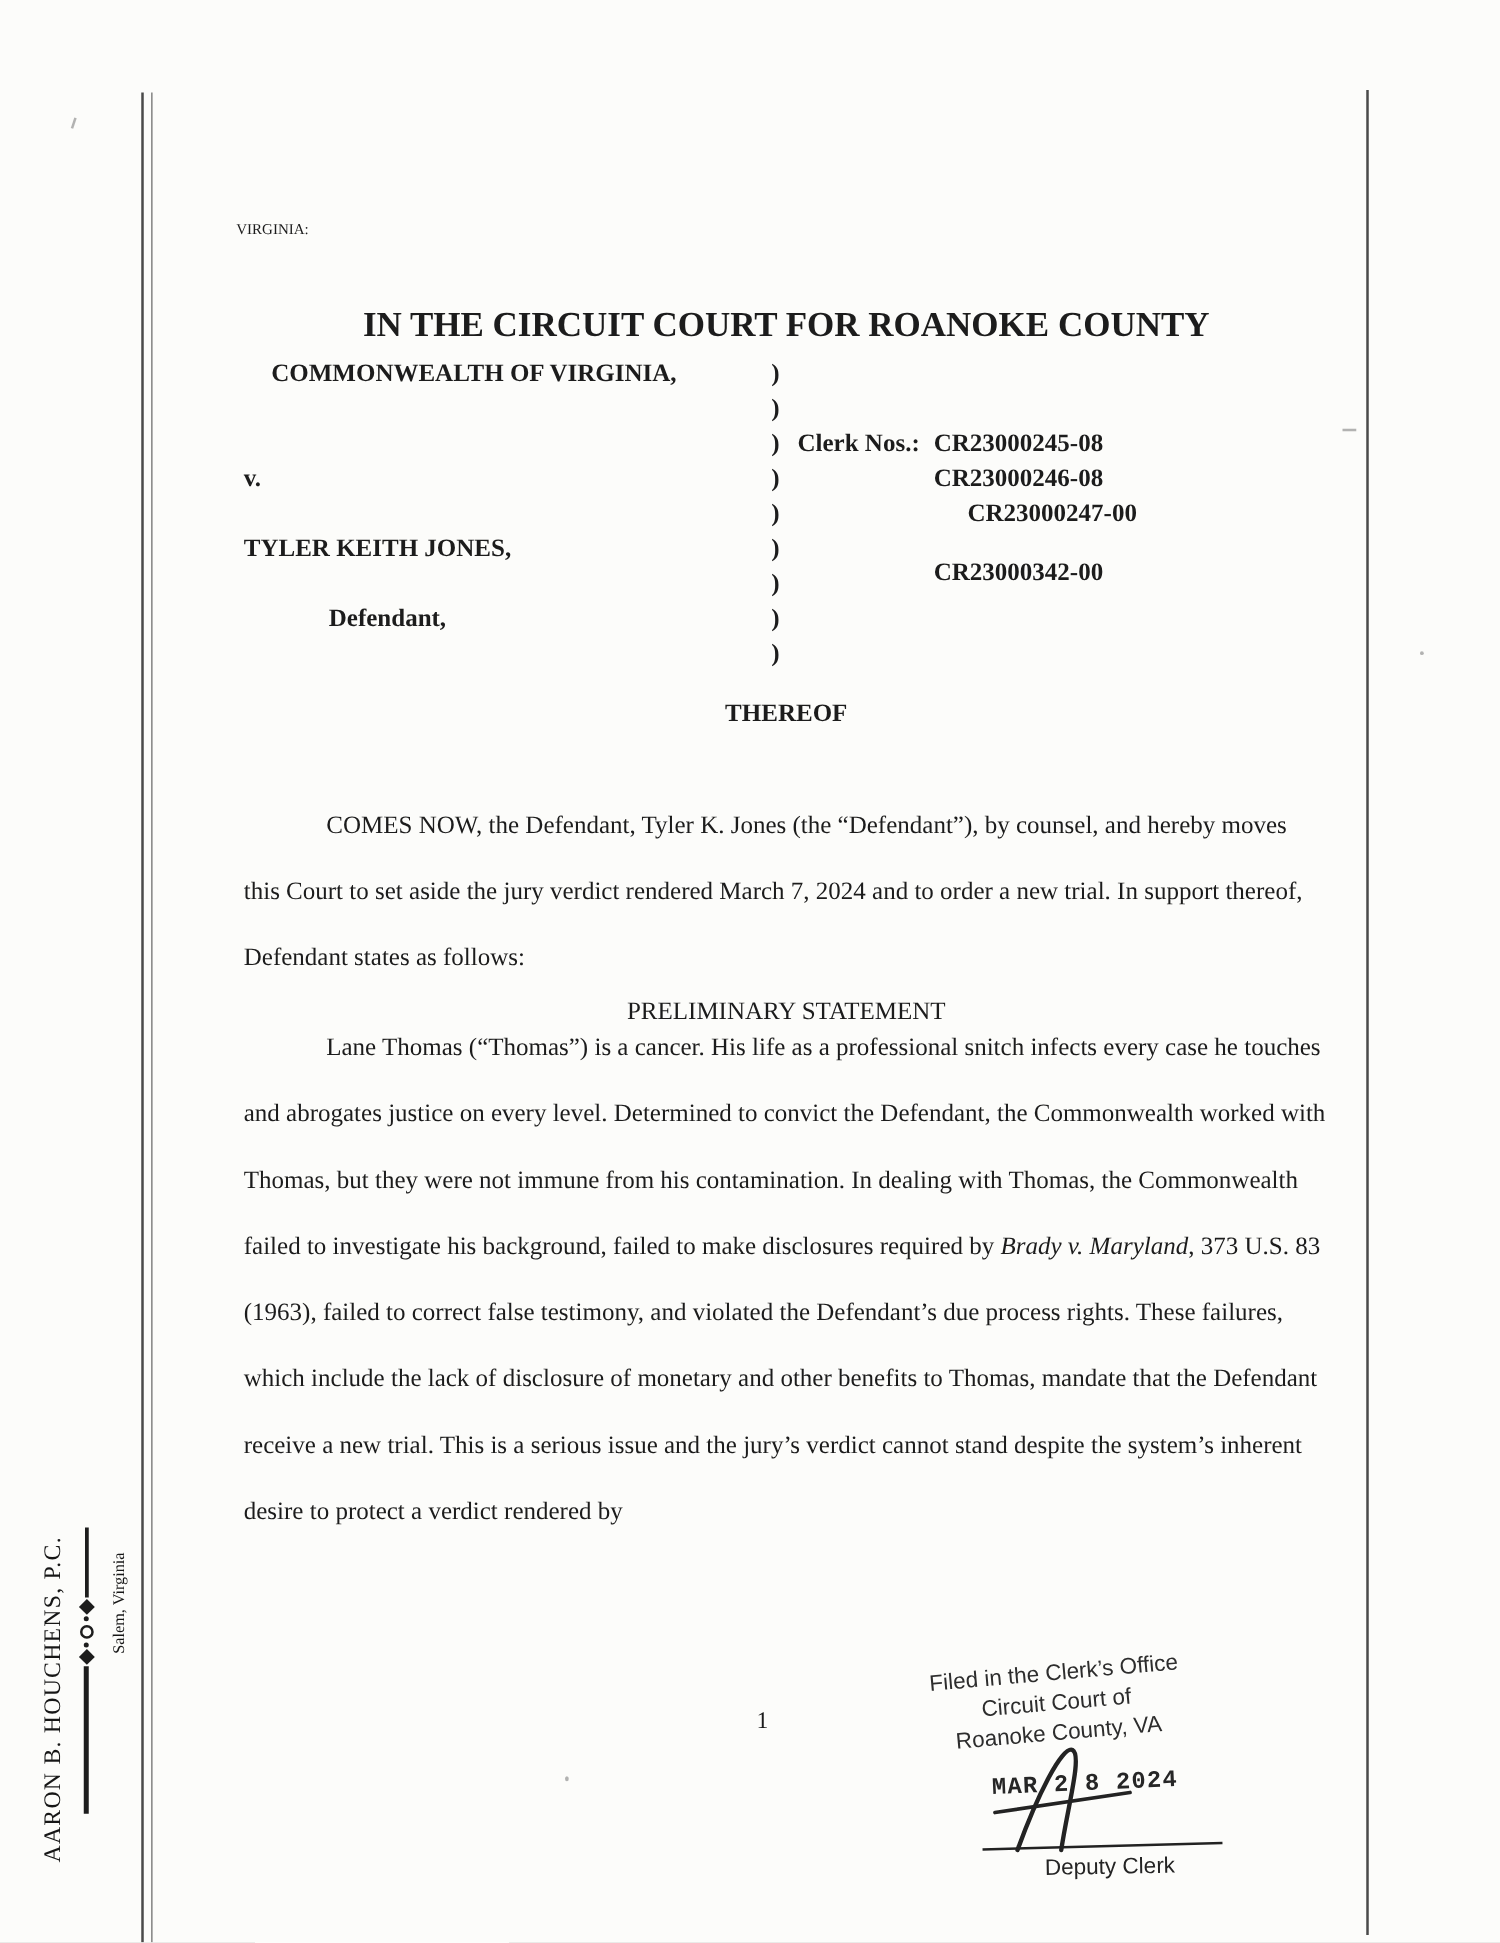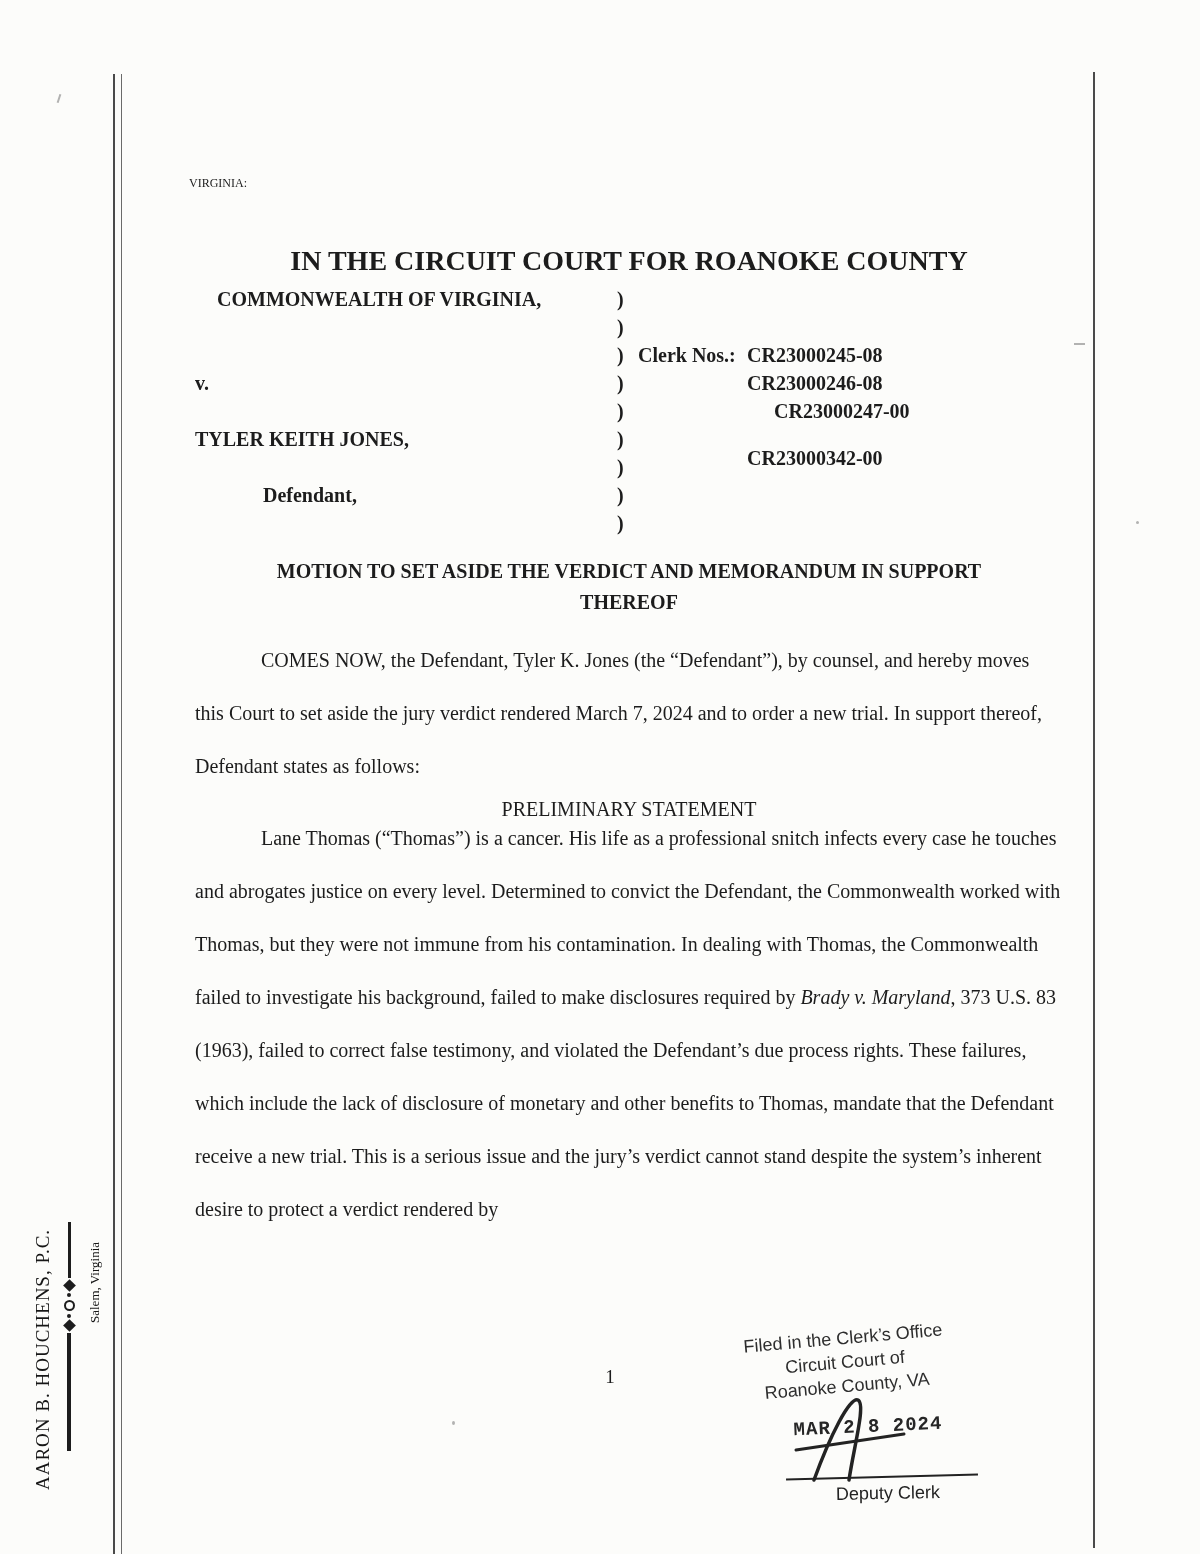--- a/index.html
+++ b/index.html
@@ -135,21 +135,20 @@
     <span>)</span>
   </div>
 
   <div class="caption-item case-label">Clerk Nos.:</div>
   <div class="caption-item case-num-0">CR23000245-08</div>
   <div class="caption-item case-num-1">CR23000246-08</div>
   <div class="caption-item case-num-2">CR23000247-00</div>
   <div class="caption-item case-num-3">CR23000342-00</div>
 
   <div class="motion-title">
-    <div>MOTION TO SET ASIDE THE VERDICT AND MEMORANDUM IN SUPPORT</div>
     <div>THEREOF</div>
   </div>
 
   <div class="body-para intro-para">COMES NOW, the Defendant, Tyler K. Jones (the “Defendant”), by counsel, and hereby moves this Court to set aside the jury verdict rendered March 7, 2024 and to order a new trial.  In support thereof, Defendant states as follows:</div>
 
   <div class="section-heading">PRELIMINARY STATEMENT</div>
 
   <div class="body-para main-para"><span>Lane Thomas (“Thomas”) is a cancer.  His life as a professional snitch infects every case he touches and abrogates justice on every level.  Determined to convict the Defendant, the Commonwealth worked with Thomas, but they were not immune from his contamination.  In dealing with Thomas, the Commonwealth failed to investigate his background, failed to make disclosures required by </span><em>Brady v. Maryland</em><span>, 373 U.S. 83 (1963), failed to correct false testimony, and violated the Defendant’s due process rights.  These failures, which include the lack of disclosure of monetary and other benefits to Thomas, mandate that the Defendant receive a new trial.  This is a serious issue and the jury’s verdict cannot stand despite the system’s inherent desire to protect a verdict rendered by</span></div>
 
   <div class="page-number">1</div>

